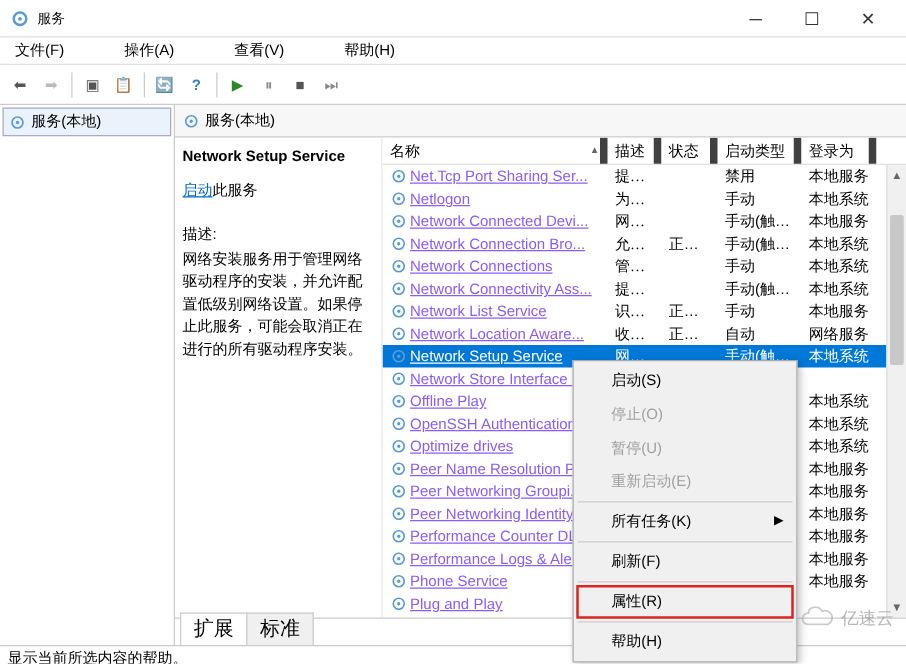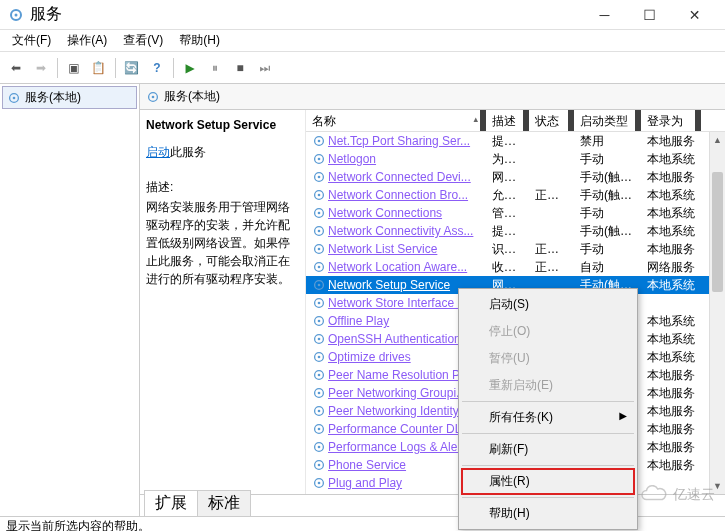--- a/index.html
+++ b/index.html
@@ -1,22 +1,22 @@
 <!DOCTYPE html>
 <html><head>
 <meta charset="utf-8">
 <style>
 * { box-sizing: border-box; margin: 0; padding: 0; }
 body { font-family: "Microsoft YaHei", "Segoe UI", sans-serif; font-size: 12px; background: #fff; width: 725px; height: 531px; overflow: hidden; position: relative; }
 .titlebar { display: flex; align-items: center; height: 30px; padding: 0 8px; border-bottom: 1px solid #e0e0e0; }
 .titlebar .t-icon { width: 16px; height: 16px; margin-right: 6px; display:inline-flex; align-items:center; justify-content:center; }
-.titlebar .t-title { flex: 1; font-size: 16px; font-family: Liberation Serif, serif; }
+.titlebar .t-title { flex: 1; font-size: 11px; font-family: Liberation Serif, serif; }
 .win-controls { display: flex; gap: 0; }
 .win-controls span { width: 45px; height: 28px; display: flex; align-items: center; justify-content: center; font-size: 14px; color: #333; }
-.menubar { display: flex; height: 22px; align-items: center; padding: 0 4px; border-bottom: 1px solid #e0e0e0; }
+.menubar { display: flex; height: 22px; align-items: center; padding: 0 4px; border-bottom: 1px solid #e0e0e0; gap: 32px; }
 .menubar span { padding: 2px 8px; font-size: 12px; }
 .toolbar { display: flex; height: 32px; align-items: center; padding: 0 4px; border-bottom: 1px solid #ccc; gap: 1px; }
 .toolbar .tb { width: 24px; height: 24px; border: 1px solid transparent; display: flex; align-items: center; justify-content: center; font-size: 12px; color: #555; }
 .toolbar .sep { width: 1px; height: 20px; background: #ccc; margin: 0 3px; }
 .main { display: flex; height: 432px; }
 .leftpane { width: 140px; border-right: 1px solid #ccc; padding: 2px; }
 .treeitem { display: flex; align-items: center; padding: 2px 4px; background: #eaf2fb; border: 1px solid #aac; }
 .treeitem .gear { margin-right: 4px; }
 .rightpane { flex: 1; display: flex; flex-direction: column; }
 .pane-header { display: flex; align-items: center; padding: 4px 6px; height: 26px; border-bottom: 1px solid #ccc; background: #f7f7f7; gap:4px; }

